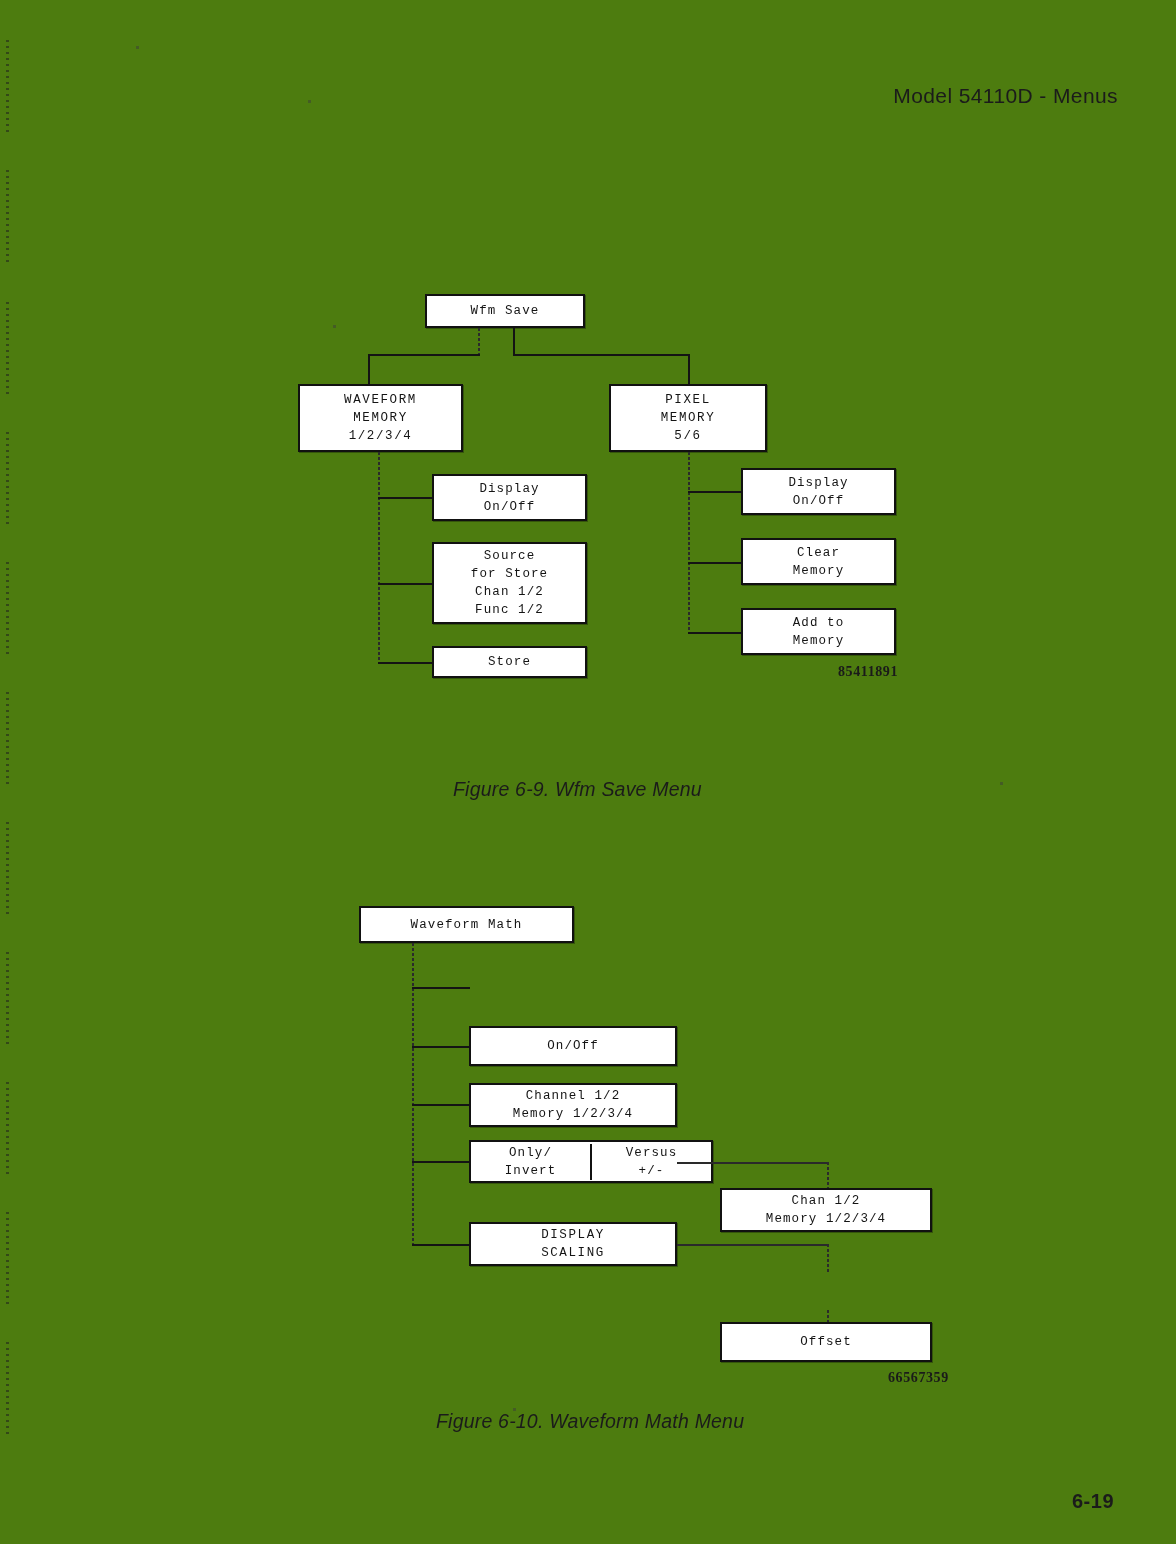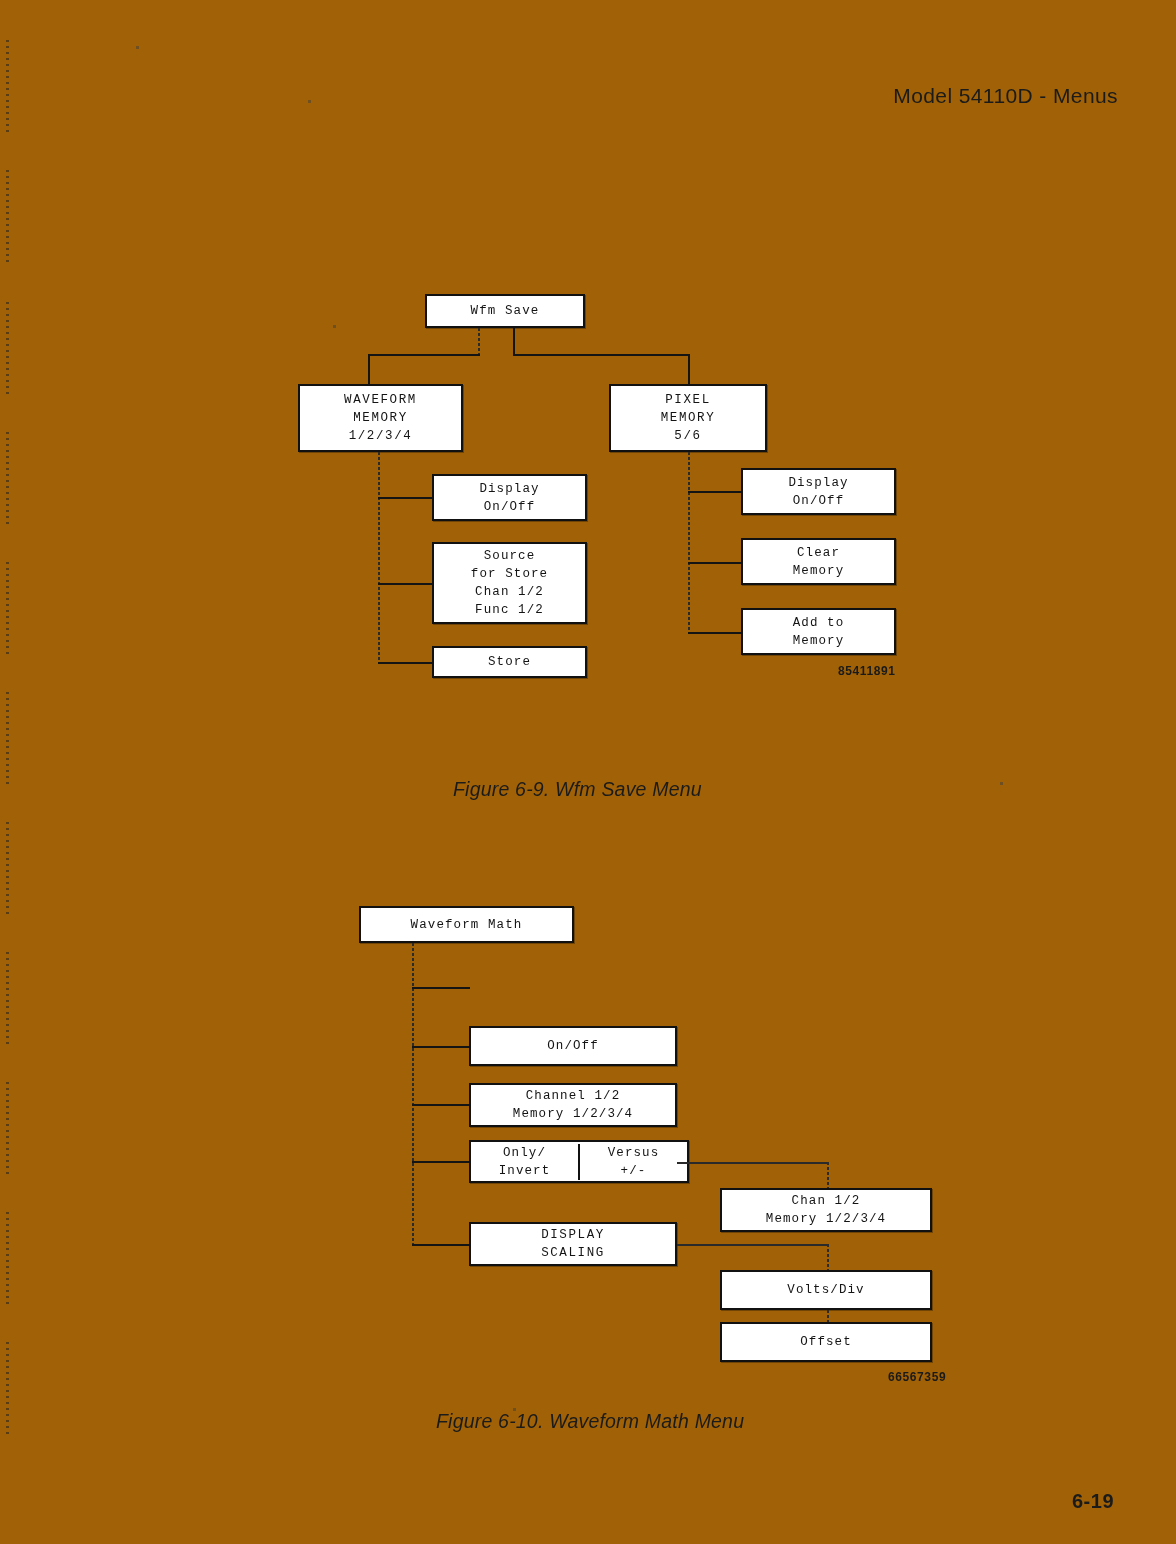--- a/index.html
+++ b/index.html
@@ -8,21 +8,21 @@
     padding: 0;
     background: #ffffff;
   }
   body {
     font-family: "Liberation Sans", sans-serif;
   }
   #page {
     position: relative;
     width: 1176px;
     height: 1544px;
-    background: #a16207;
+    background: #4d7c0f;
     overflow: hidden;
   }
 
   
   .page-header {
     position: absolute;
     right: 58px;
     top: 84px;
     font-size: 21px;
     letter-spacing: 0.4px;
@@ -115,22 +115,22 @@
     background: repeating-linear-gradient(
       to bottom,
       #2b2b2b 0px, #2b2b2b 3px,
       rgba(255,255,255,0) 3px, rgba(255,255,255,0) 5px
     );
   }
 
   
   .artnum {
     position: absolute;
-    font-family: Liberation Sans, sans-serif;
-    font-size: 12px;
+    font-family: Liberation Serif, serif;
+    font-size: 14px;
     font-weight: bold;
     letter-spacing: 0.6px;
     color: #1a1a1a;
   }
 
   
   .caption {
     position: absolute;
     font-size: 19.5px;
     font-style: italic;
@@ -263,21 +263,21 @@
 
     <div class="node" style="left:449px; top:1026px; width:208px; height:40px;">
       <span class="ln">On/Off</span>
     </div>
 
     <div class="node" style="left:449px; top:1083px; width:208px; height:44px;">
       <span class="ln">Channel 1/2</span>
       <span class="ln">Memory 1/2/3/4</span>
     </div>
 
-    <div class="node split" style="left:449px; top:1140px; width:220px; height:43px;">
+    <div class="node split" style="left:449px; top:1140px; width:244px; height:43px;">
       <div class="cell">
         <span class="ln">Only/</span>
         <span class="ln">Invert</span>
       </div>
       <div class="cell">
         <span class="ln">Versus</span>
         <span class="ln">+/-</span>
       </div>
     </div>
 
@@ -290,23 +290,20 @@
     <div class="v-line faint" style="left:807px; top:1162px; height:28px;"></div>
 
     <div class="node" style="left:700px; top:1188px; width:212px; height:44px;">
       <span class="ln">Chan 1/2</span>
       <span class="ln">Memory 1/2/3/4</span>
     </div>
 
     <div class="h-line thin" style="left:657px; top:1244px; width:152px;"></div>
     <div class="v-line faint" style="left:807px; top:1244px; height:28px;"></div>
 
-    <div class="node" style="left:700px; top:1270px; width:212px; height:40px;">
-      <span class="ln">Volts/Div</span>
-    </div>
 
     <div class="v-line faint" style="left:807px; top:1310px; height:14px;"></div>
 
     <div class="node" style="left:700px; top:1322px; width:212px; height:40px;">
       <span class="ln">Offset</span>
     </div>
 
     <div class="artnum" style="left:868px; top:1370px;">66567359</div>
   </div>
 

